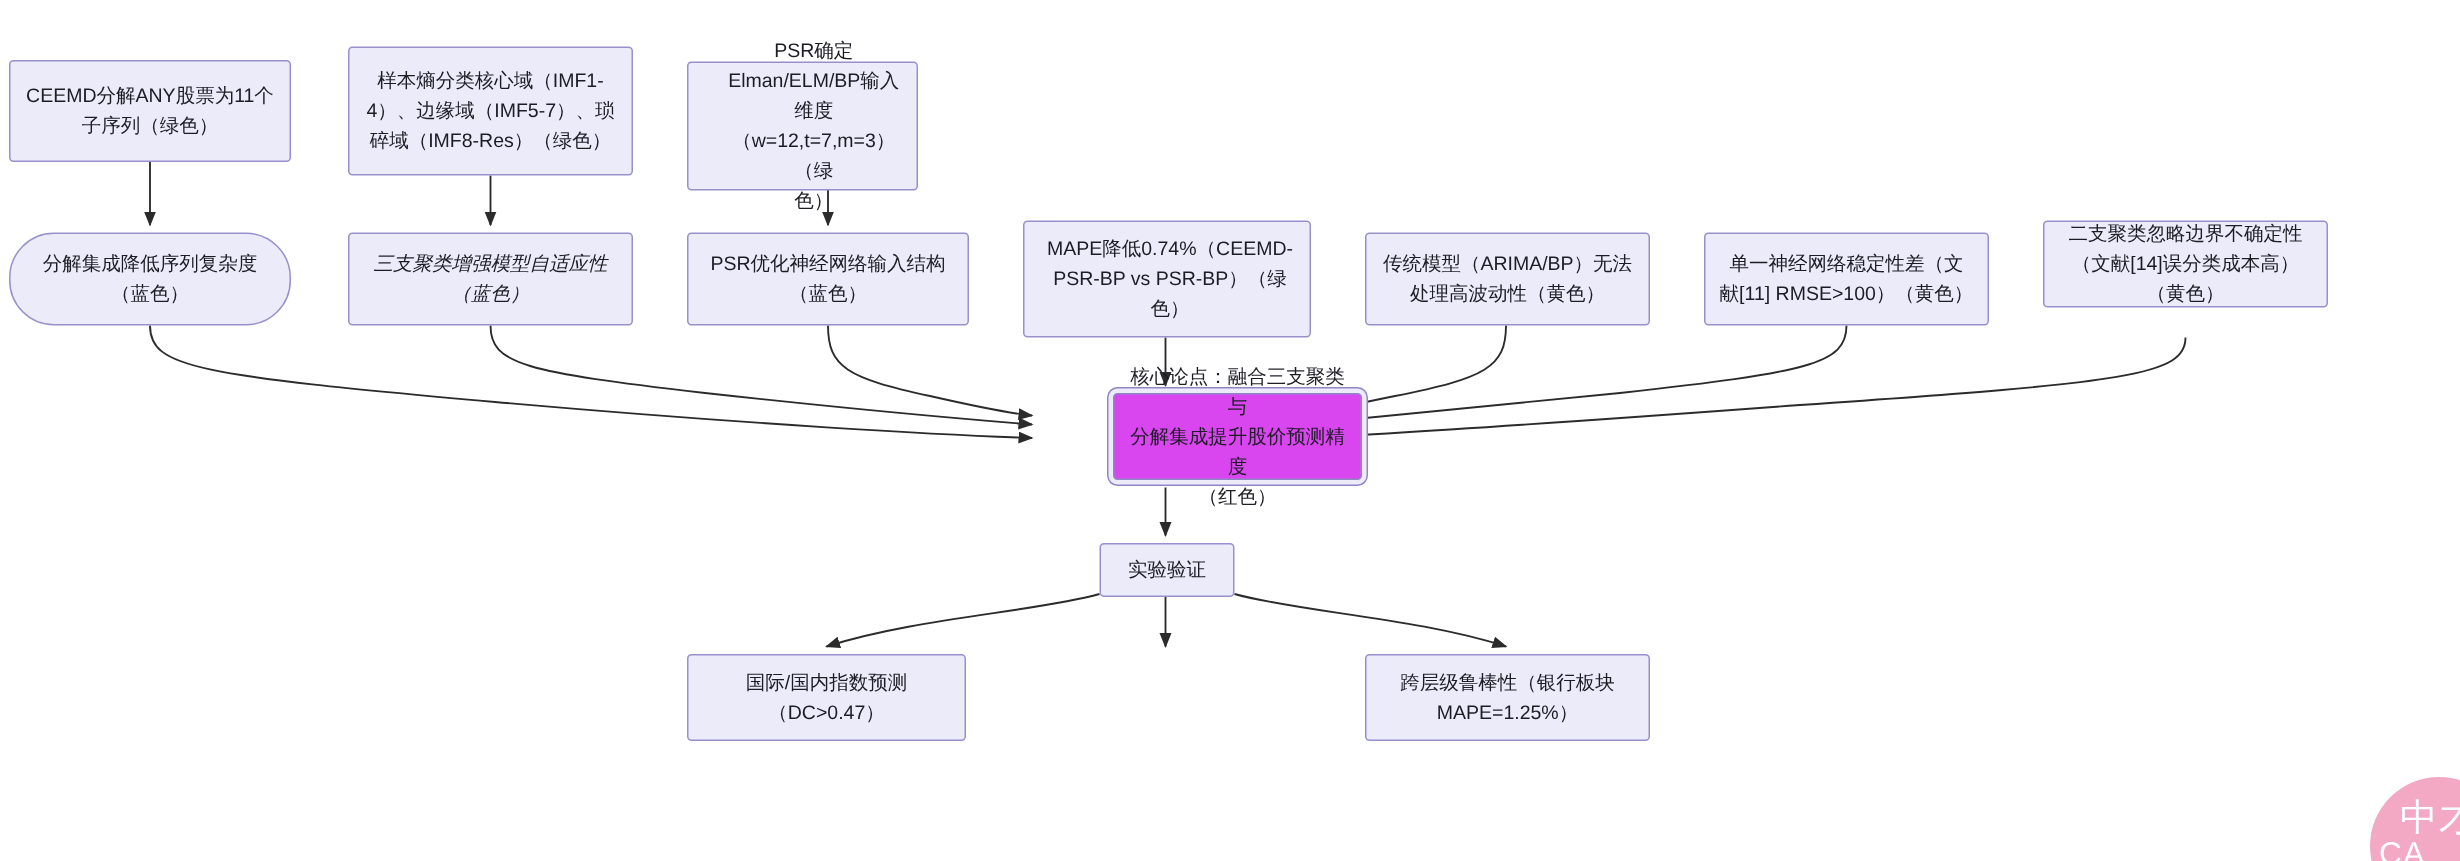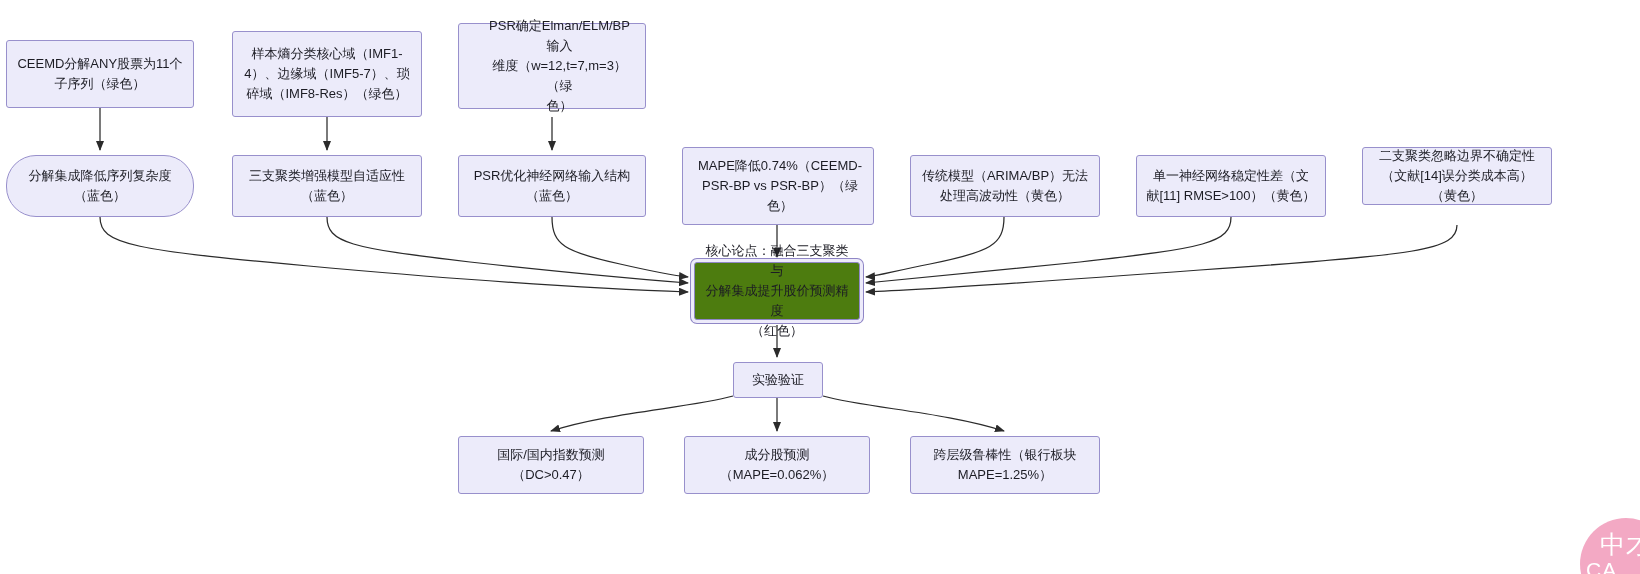--- a/index.html
+++ b/index.html
@@ -37,24 +37,25 @@
     display: flex;
     align-items: center;
     justify-content: center;
     text-align: center;
     color: #1c1c24;
     font-size: 13px;
     line-height: 1.55;
     padding: 6px 9px;
   }
   .node.core {
-    background: #4d7c0f;
+    background: #d946ef;
     border: 1px solid #8F86C6;
     box-shadow: 0 0 0 3px #EDEBFA, 0 0 0 4px #8F86C6;
     font-weight: 400;
+    margin-left: 48px;
   }
   .node-label {
     display: block;
     width: 100%;
     white-space: pre-line;
   }
   #watermark {
     position: absolute;
     left: 1580px;
     top: 518px;
@@ -124,32 +125,32 @@
     <span class="node-label">CEEMD分解ANY股票为11个
 子序列（绿色）</span>
   </div>
 
   <div class="node" style="left:232px; top:31px; width:190px; height:86px;">
     <span class="node-label">样本熵分类核心域（IMF1-
 4）、边缘域（IMF5-7）、琐
 碎域（IMF8-Res）（绿色）</span>
   </div>
 
-  <div class="node" style="left:458px; top:23px; width:188px; height:86px;padding-left:24px;">
+  <div class="node" style="left:458px; top:41px; width:154px; height:86px;padding-left:24px;">
     <span class="node-label">PSR确定Elman/ELM/BP输入
 维度（w=12,t=7,m=3）（绿
 色）</span>
   </div>
 
   <div class="node" style="left:6px; top:155px; width:188px; height:62px;border-radius:30px;">
     <span class="node-label">分解集成降低序列复杂度
 （蓝色）</span>
   </div>
 
-  <div class="node" style="left:232px; top:155px; width:190px; height:62px;">
+  <div class="node" style="left:232px; top:155px; width:190px; height:62px;font-style:italic;">
     <span class="node-label">三支聚类增强模型自适应性
 （蓝色）</span>
   </div>
 
   <div class="node" style="left:458px; top:155px; width:188px; height:62px;">
     <span class="node-label">PSR优化神经网络输入结构
 （蓝色）</span>
   </div>
 
   <div class="node" style="left:682px; top:147px; width:192px; height:78px;padding-left:13px;">
@@ -182,24 +183,20 @@
 
   <div class="node" style="left:733px; top:362px; width:90px; height:36px;">
     <span class="node-label">实验验证</span>
   </div>
 
   <div class="node" style="left:458px; top:436px; width:186px; height:58px;justify-content:center;">
     <span class="node-label">国际/国内指数预测
 （DC&gt;0.47）</span>
   </div>
 
-  <div class="node" style="left:684px; top:436px; width:186px; height:58px;">
-    <span class="node-label">成分股预测
-（MAPE=0.062%）</span>
-  </div>
 
   <div class="node" style="left:910px; top:436px; width:190px; height:58px;">
     <span class="node-label">跨层级鲁棒性（银行板块
 MAPE=1.25%）</span>
   </div>
 
   <div id="watermark">
     <span class="wm-text">中才</span>
     <span class="wm-sub">CA</span>
   </div>

